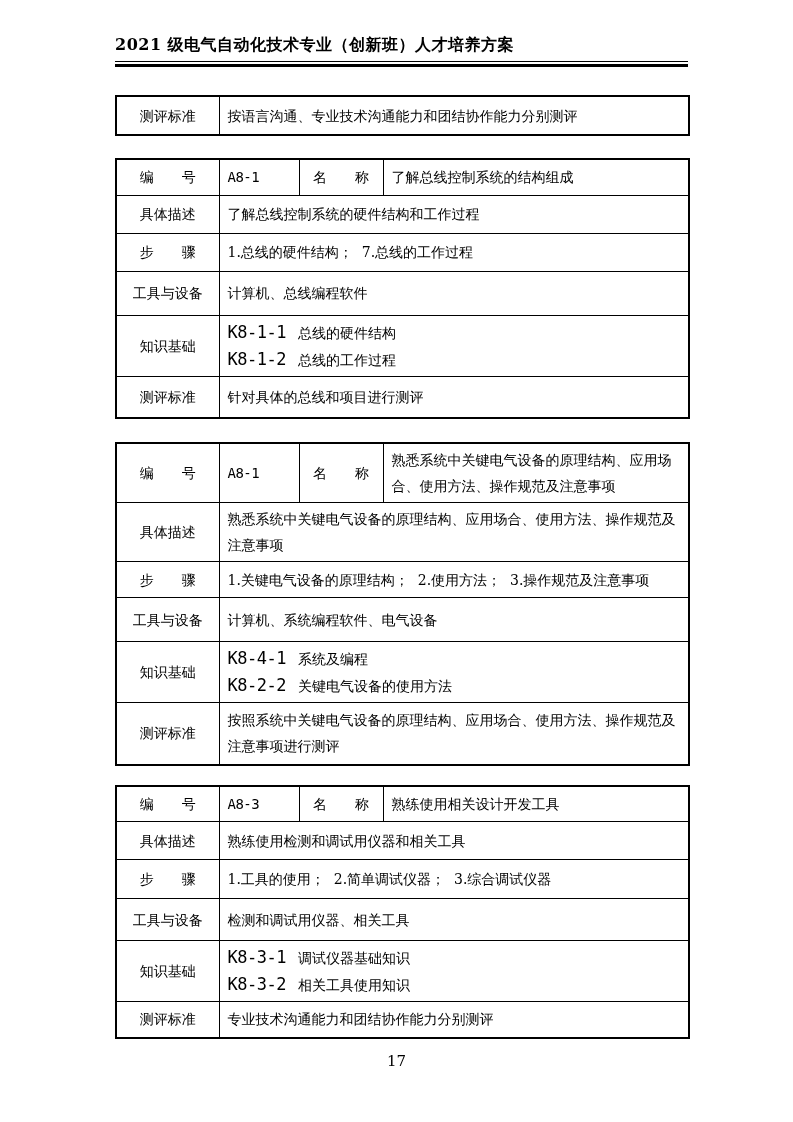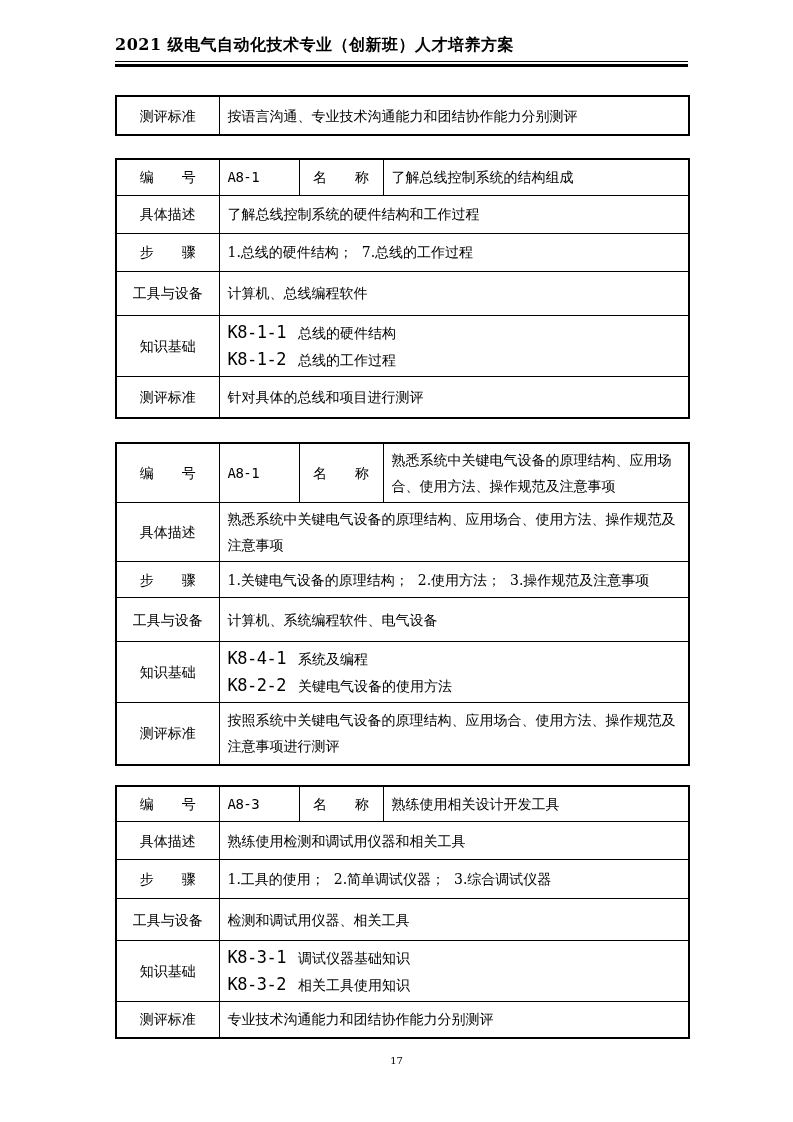--- a/index.html
+++ b/index.html
@@ -79,21 +79,21 @@
   tr.rh55 { height: 55px; }
   tr.rh56 { height: 56px; }
   tr.rh57 { height: 57px; }
   tr.rh62 { height: 62px; }
   .page-num {
     position: absolute;
     top: 1052px;
     left: 0;
     width: 793px;
     text-align: center;
-    font-size: 10px;
+    font-size: 15px;
     line-height: 18px;
   }
 </style>
 </head>
 <body>
 
 <div class="page">
   <div class="content">
 
     <div class="doc-title">2021 级电气自动化技术专业（创新班）人才培养方案</div>

